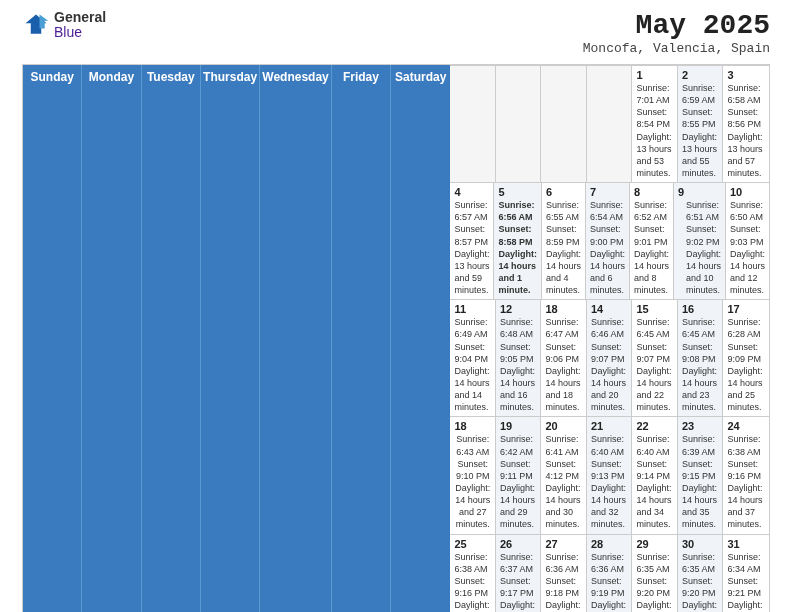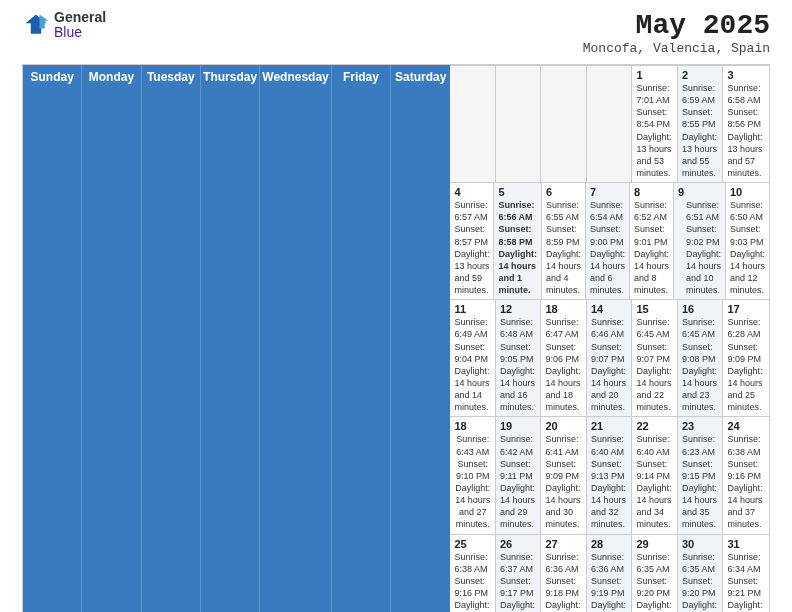--- a/index.html
+++ b/index.html
@@ -285,41 +285,41 @@
           <div class="cal-cell alt-bg">
             <div class="day-num">19</div>
             <div class="cell-info" style="white-space: pre-line;">Sunrise: 6:42 AM
 Sunset: 9:11 PM
 Daylight: 14 hours
 and 29 minutes.</div>
           </div>
           <div class="cal-cell">
             <div class="day-num">20</div>
             <div class="cell-info" style="white-space: pre-line;">Sunrise: 6:41 AM
-Sunset: 9:09 PM
+Sunset: 4:12 PM
 Daylight: 14 hours
 and 30 minutes.</div>
           </div>
           <div class="cal-cell alt-bg">
             <div class="day-num">21</div>
             <div class="cell-info" style="white-space: pre-line;">Sunrise: 6:40 AM
 Sunset: 9:13 PM
 Daylight: 14 hours
 and 32 minutes.</div>
           </div>
           <div class="cal-cell">
             <div class="day-num">22</div>
             <div class="cell-info" style="white-space: pre-line;">Sunrise: 6:40 AM
 Sunset: 9:14 PM
 Daylight: 14 hours
 and 34 minutes.</div>
           </div>
           <div class="cal-cell alt-bg">
             <div class="day-num">23</div>
-            <div class="cell-info" style="white-space: pre-line;">Sunrise: 6:23 AM
+            <div class="cell-info" style="white-space: pre-line;">Sunrise: 6:39 AM
 Sunset: 9:15 PM
 Daylight: 14 hours
 and 35 minutes.</div>
           </div>
           <div class="cal-cell">
             <div class="day-num">24</div>
             <div class="cell-info" style="white-space: pre-line;">Sunrise: 6:38 AM
 Sunset: 9:16 PM
 Daylight: 14 hours
 and 37 minutes.</div>

